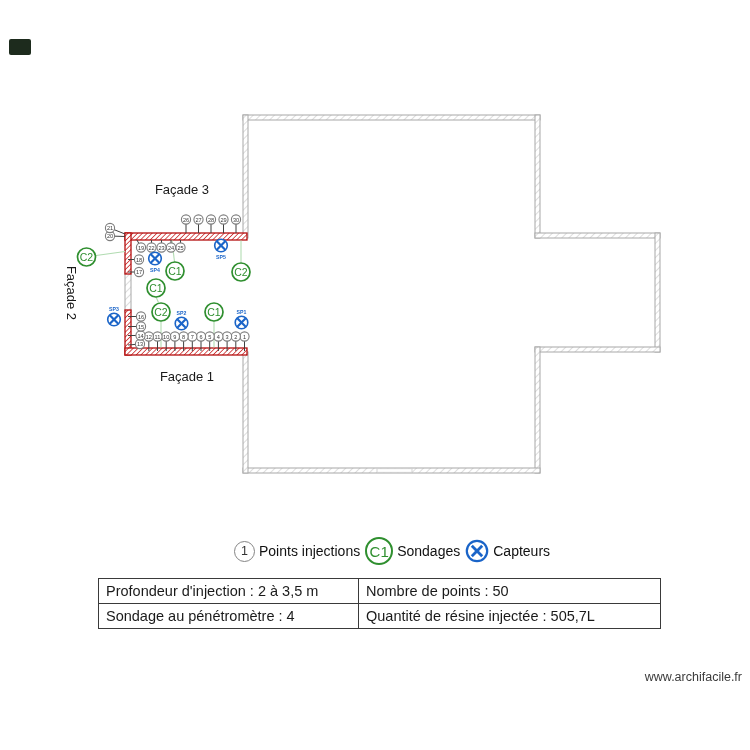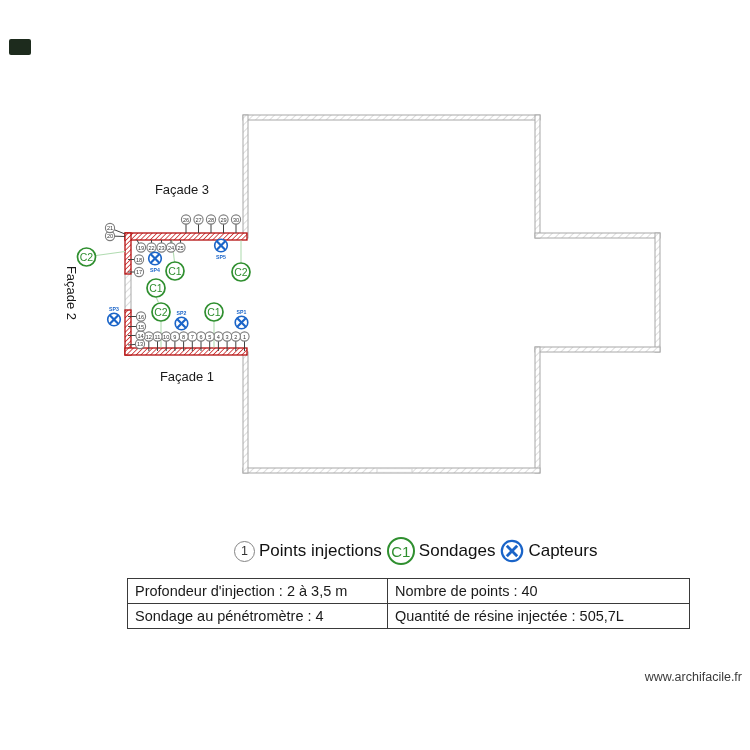--- a/index.html
+++ b/index.html
@@ -3,27 +3,27 @@
 <meta charset="utf-8">
 <style>
   html,body{margin:0;padding:0;background:#ffffff;}
   .canvas{position:relative;width:750px;height:750px;background:#fff;overflow:hidden;
           font-family:"Liberation Sans",sans-serif;}
   .corner-swatch{position:absolute;left:9px;top:39px;width:22px;height:16px;
           background:var(--swatch,#1d2b1d);border-radius:2px;}
   #plan{position:absolute;left:0;top:0;}
   .legend{position:absolute;left:234px;top:536px;height:30px;display:flex;
           align-items:center;gap:2px;color:#111;}
-  .lg-label{font-size:17px;margin:0 3px 0 2px;white-space:nowrap;}
+  .lg-label{font-size:14px;margin:0 3px 0 2px;white-space:nowrap;}
   .lg-circle{display:flex;align-items:center;justify-content:center;border-radius:50%;
           box-sizing:border-box;background:#fff;}
   .lg-inj{width:21px;height:21px;border:1.5px solid #858585;color:#333;font-size:12.5px;}
   .lg-cap{width:28px;height:28px;border:2px solid var(--green,#2f8f2f);
           color:var(--green,#2f8f2f);font-size:15px;}
-  .info{position:absolute;left:127px;top:578px;width:562px;border-collapse:collapse;
+  .info{position:absolute;left:98px;top:578px;width:562px;border-collapse:collapse;
           table-layout:fixed;}
   .info td{border:1.6px solid #3a3a3a;height:24px;padding:0 0 0 7px;font-size:14.5px;
           color:#1a1a1a;white-space:nowrap;overflow:hidden;}
   .footer{position:absolute;right:8px;top:670px;font-size:12.5px;color:#3b3b3b;margin-left:24px;}
 </style>
 </head>
 <body>
 
 <div class="canvas">
   <div class="corner-swatch"></div>
@@ -287,21 +287,21 @@
   </div>
 
   <table class="info">
     <colgroup>
         <col style="width:260px">
         <col style="width:302px">
       </colgroup>
     <tbody>
         <tr>
       <td>Profondeur d'injection : 2 à 3,5 m</td>
-      <td>Nombre de points : 40</td>
+      <td>Nombre de points : 50</td>
     </tr>
     <tr>
       <td>Sondage au pénétromètre : 4</td>
       <td>Quantité de résine injectée : 505,7L</td>
     </tr>
   </tbody>
     </table>
 
   <div class="footer">www.archifacile.fr</div>
 </div>

